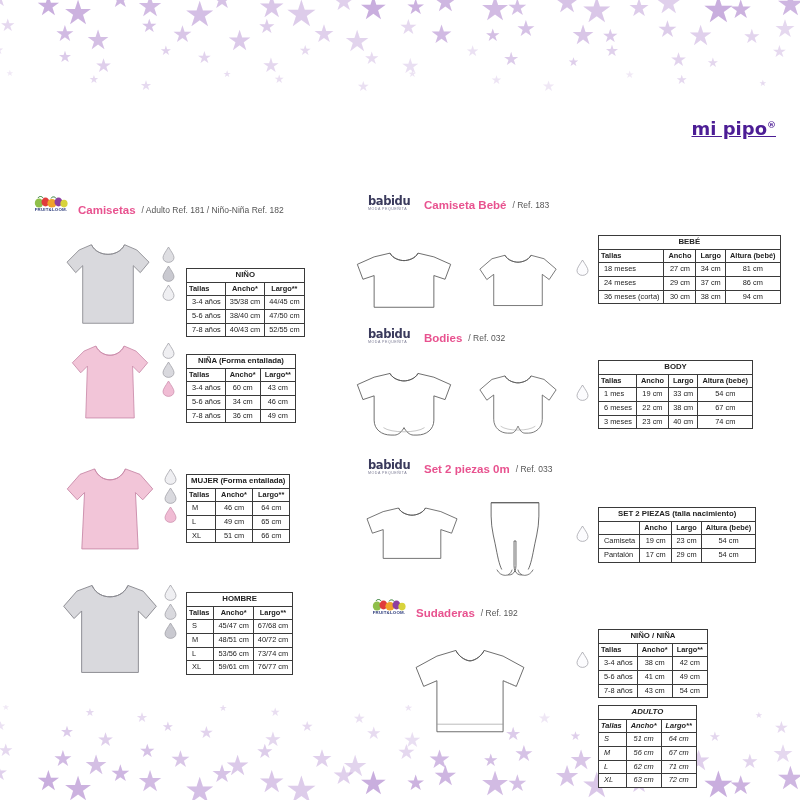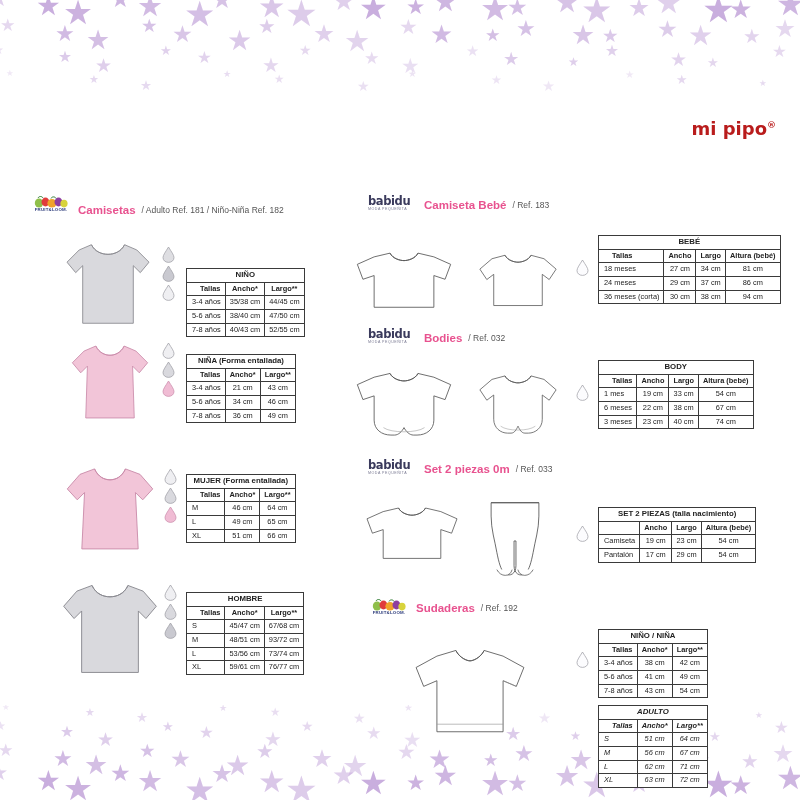--- a/index.html
+++ b/index.html
@@ -21,22 +21,23 @@
     position:absolute;
     color:#c9aede;
     line-height:1;
     font-family:"DejaVu Sans", sans-serif;
   }
 
   
   .brand {
     position:absolute; right:24px; top:118px;
     font-family:"DejaVu Sans", sans-serif;
-    font-size:18px; font-weight:bold; color:#b91c1c;
+    font-size:18px; font-weight:bold; color:#4c1d95;
     letter-spacing:0px;
+    text-decoration:underline;
   }
   .brand .reg { font-size:9px; vertical-align:super; }
 
   
   .sheet { position:absolute; left:0; top:0; width:800px; height:800px;margin-top:36px; }
   .col-left { position:absolute; left:30px; top:158px; width:340px; }
   .col-right { position:absolute; left:368px; top:158px; width:406px; }
 
   
   .sec-head { display:flex; align-items:flex-end; gap:6px; margin-bottom:4px; }
@@ -78,21 +79,21 @@
     text-align:center;
     font-weight:normal;
     white-space:nowrap;
     line-height:1.15;
   }
   table.size th.title {
     font-weight:bold; font-size:7.8px;
   }
   table.size th.colh { font-weight:bold; }
   table.size td.rowh { text-align:left; padding-left:5px; }
-  table.size th.colh.left, table.size td.left { text-align:left; padding-left:13px; }
+  table.size th.colh.left, table.size td.left { text-align:left; padding-left:2px; }
 
   .tbl-wrap { position:absolute; }
 </style>
 </head>
 <body>
 
 <div class="star-band top" id="starTop">
     <span class="star" style="left:-11.0px; top:-12.0px; font-size:21.6px; opacity:0.57;">★</span>
     <span class="star" style="left:36.0px; top:-8.0px; font-size:27.6px; opacity:0.99;">★</span>
     <span class="star" style="left:63.0px; top:-4.0px; font-size:33.6px; opacity:0.94;">★</span>
@@ -349,21 +350,21 @@
               <tr>
                 <th class="title" colspan="3">NIÑA (Forma entallada)</th>
               </tr>
               <tr>
                 <th class="colh left">Tallas</th>
                 <th class="colh">Ancho*</th>
                 <th class="colh">Largo**</th>
               </tr>
               <tr>
                 <td class="rowh">3-4 años</td>
-                <td class="">21 cm</td>
+                <td class="">60 cm</td>
                 <td class="">43 cm</td>
               </tr>
               <tr>
                 <td class="rowh">5-6 años</td>
                 <td class="">34 cm</td>
                 <td class="">46 cm</td>
               </tr>
               <tr>
                 <td class="rowh">7-8 años</td>
                 <td class="">36 cm</td>
@@ -467,21 +468,21 @@
                 <th class="colh">Largo**</th>
               </tr>
               <tr>
                 <td class="rowh">S</td>
                 <td class="">45/47 cm</td>
                 <td class="">67/68 cm</td>
               </tr>
               <tr>
                 <td class="rowh">M</td>
                 <td class="">48/51 cm</td>
-                <td class="">93/72 cm</td>
+                <td class="">40/72 cm</td>
               </tr>
               <tr>
                 <td class="rowh">L</td>
                 <td class="">53/56 cm</td>
                 <td class="">73/74 cm</td>
               </tr>
               <tr>
                 <td class="rowh">XL</td>
                 <td class="">59/61 cm</td>
                 <td class="">76/77 cm</td>
@@ -691,21 +692,21 @@
                 <td class="rowh">Pantalón</td>
                 <td class="">17 cm</td>
                 <td class="">29 cm</td>
                 <td class="">54 cm</td>
               </tr>
             </tbody>
           </table>
       </div>
     </div>
 
-    <div class="sec-head" style="margin-top:4px;align-items:center;">
+    <div class="sec-head" style="margin-top:4px;">
       <div class="logo-fruit">
         <div class="fruits">
           <svg viewBox="0 0 38 13" width="38" height="13">
             <ellipse cx="7" cy="8" rx="4.2" ry="4.6" fill="#8fbf4a"></ellipse>
             <ellipse cx="13.5" cy="7" rx="4" ry="4.4" fill="#e03c3c"></ellipse>
             <ellipse cx="20" cy="8.3" rx="4.6" ry="4.2" fill="#f0a32a"></ellipse>
             <ellipse cx="26.5" cy="7" rx="4" ry="4.4" fill="#8e3fa0"></ellipse>
             <ellipse cx="32" cy="8.6" rx="3.6" ry="3.8" fill="#d8d33c"></ellipse>
             <path d="M6 3 C7 1 10 1 11 3" stroke="#2f7d32" stroke-width="1" fill="none"></path>
             <path d="M19 3.4 C20 1.4 23 1.4 24 3.4" stroke="#2f7d32" stroke-width="1" fill="none"></path>

